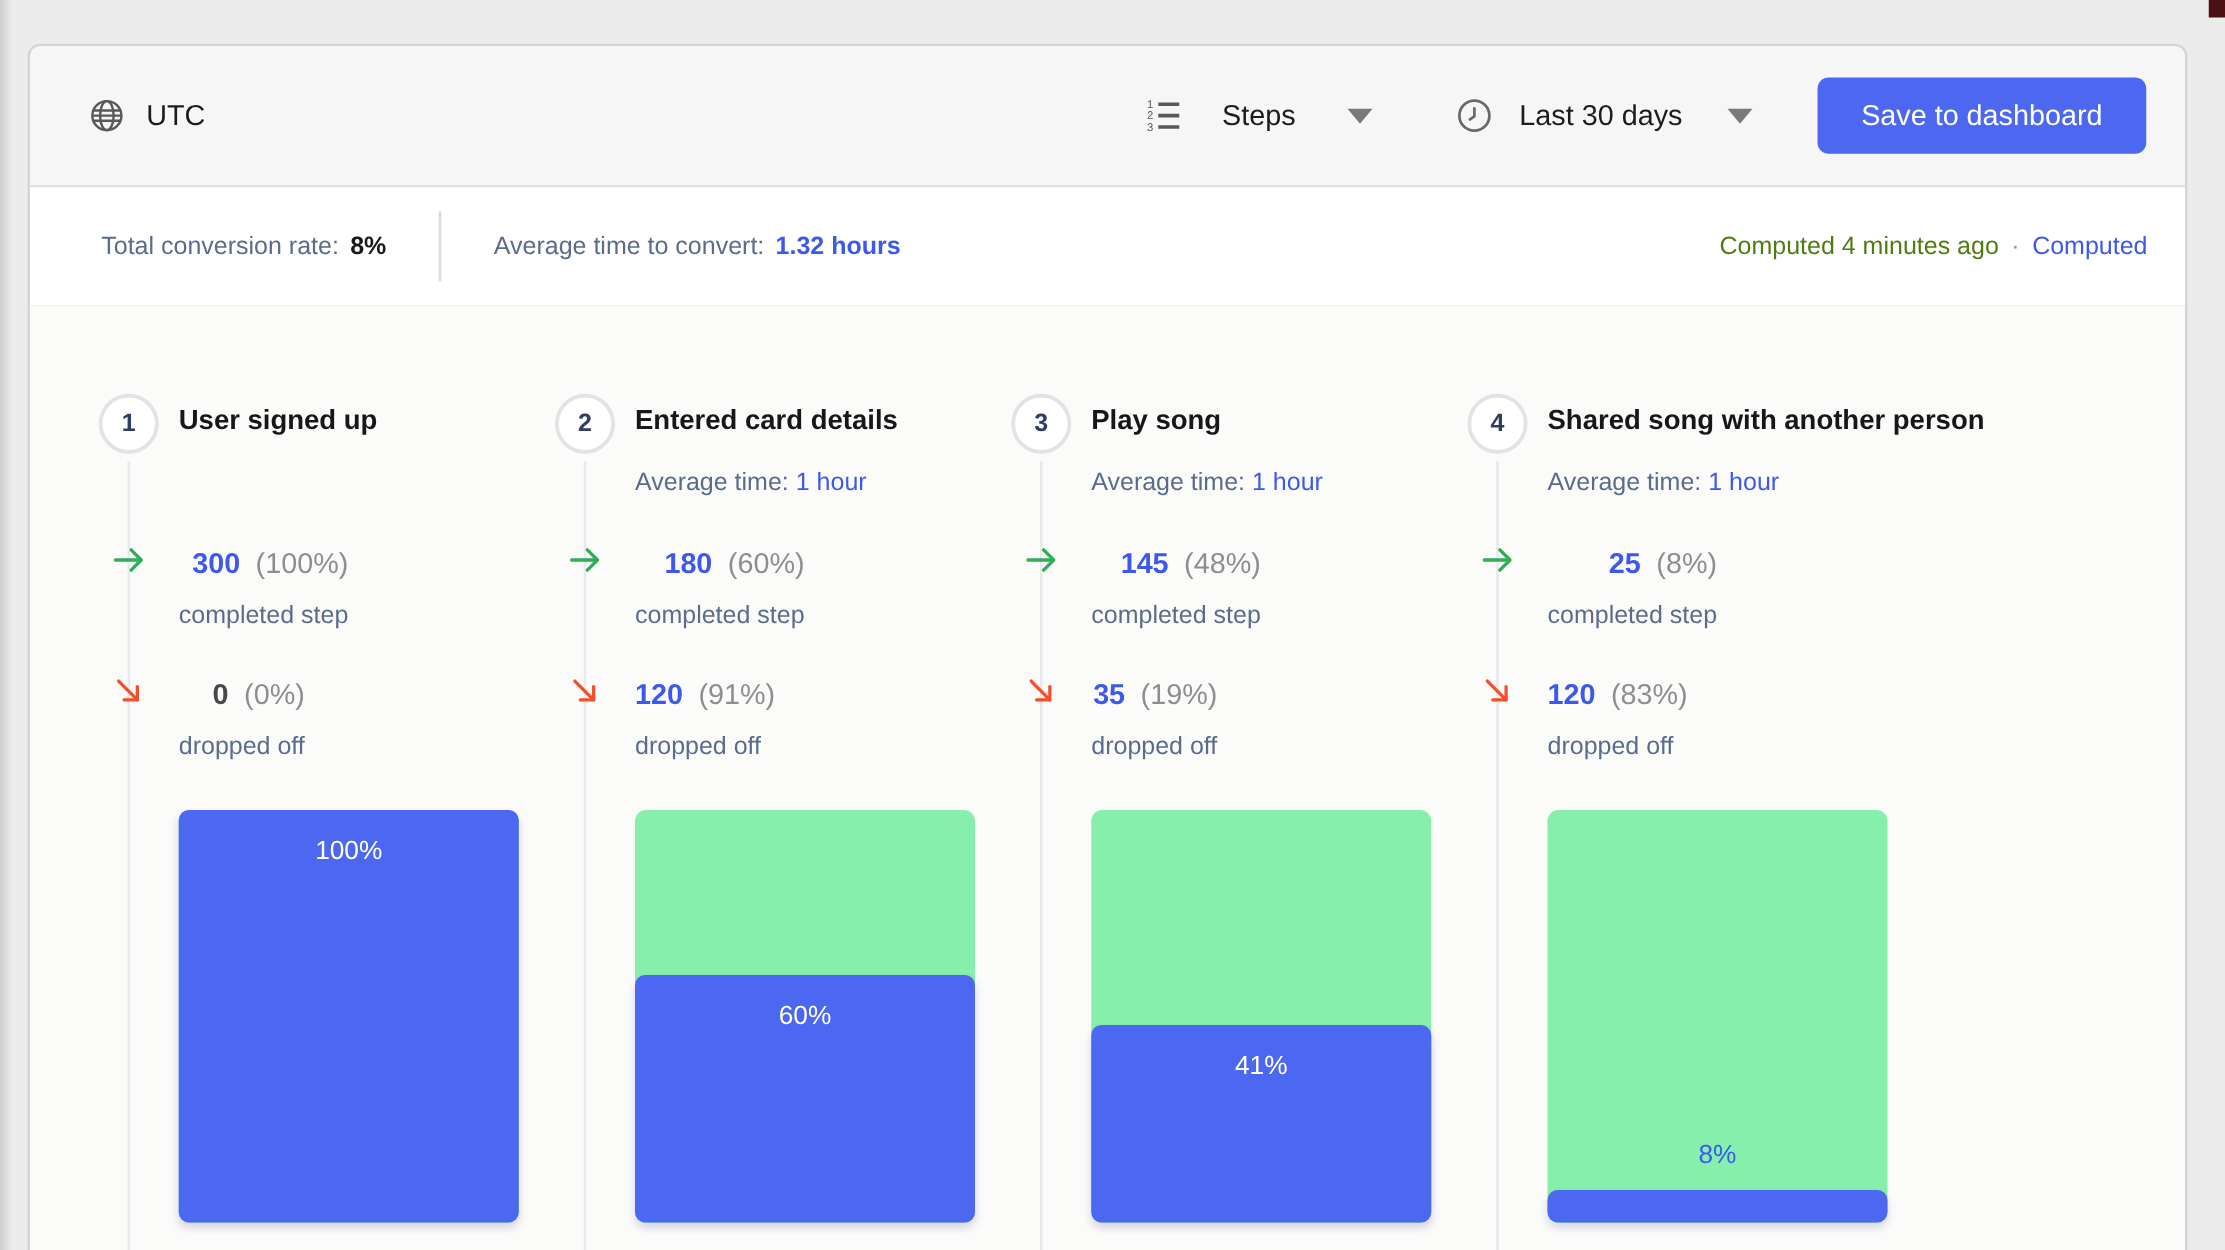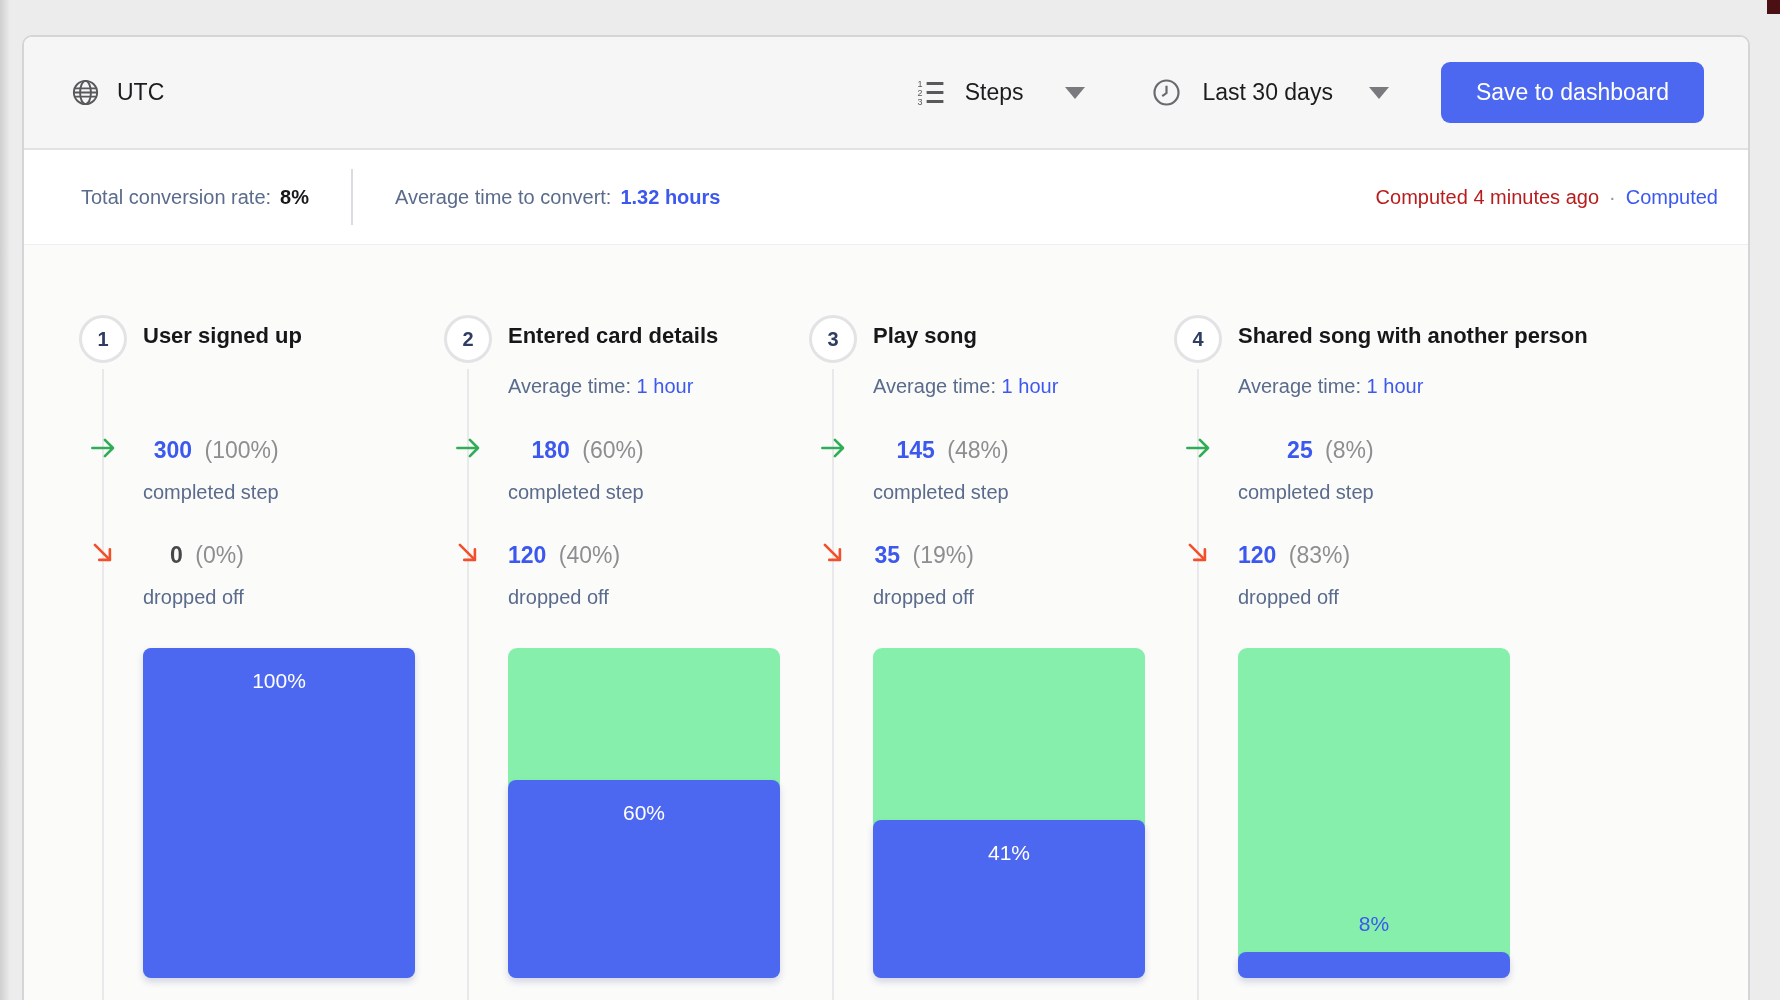--- a/index.html
+++ b/index.html
@@ -16,48 +16,48 @@
   
   .card{
     position:absolute;left:22px;top:35px;width:1728px;bottom:-18px;
     background:#fbfbfa;border:2px solid #d5d5d7;border-radius:10px;
     box-sizing:border-box;display:flex;flex-direction:column;overflow:hidden;z-index:1;
   }
 
   
   .toolbar{
     height:113px;flex:none;background:#f6f6f7;border-bottom:2px solid #e2e2e4;
-    display:flex;align-items:center;padding:0 44px 0 46px;box-sizing:border-box;
+    display:flex;align-items:center;padding:0 31px 0 46px;box-sizing:border-box;
   }
   .tz-group{display:flex;align-items:center;gap:16px;cursor:default;}
   .toolbar-text{font-size:23px;color:#1c1c1e;}
   .icon{flex:none;display:block;}
   .spacer{flex:1;}
   .selector{display:flex;align-items:center;}
   .caret{width:0;height:0;border-left:10px solid transparent;border-right:10px solid transparent;
     border-top:12px solid #7a7a7e;margin-left:42px;}
-  .steps-selector .toolbar-text{margin-left:19px;}
+  .steps-selector .toolbar-text{margin-left:32px;}
   .date-selector{margin-left:66px;}
   .date-selector .toolbar-text{margin-left:20px;}
   .date-selector .caret{margin-left:36px;}
   .save-btn{
     margin-left:52px;background:#4d68f0;color:#ffffff;border:none;border-radius:9px;
     font-size:23px;font-family:inherit;padding:0 35px;height:61px;line-height:61px;cursor:pointer;
   }
 
   
   .stats-row{
     height:95px;flex:none;background:#ffffff;border-bottom:1px solid #efeff0;
     display:flex;align-items:center;padding:0 30px 0 57px;box-sizing:border-box;font-size:20px;
   }
   .stat-label{color:#5a6b8c;}
   .stat-strong{color:#18181b;font-weight:bold;margin-left:9px;}
   .stat-blue{color:#3c58ee;font-weight:bold;margin-left:9px;}
   .v-divider{width:2px;height:56px;background:#d9dce1;margin:0 42px;flex:none;}
-  .computed{margin-left:auto;color:#b91c1c;}
+  .computed{margin-left:auto;color:#4d7c0f;}
   .dot-sep{color:#8a94a8;margin:0 10px;}
   .refresh-link{color:#3c58ee;cursor:pointer;}
 
   
   .funnel{flex:1;position:relative;background:#fbfbfa;}
   .step-col{position:absolute;top:0;bottom:0;width:365px;}
   .rail{position:absolute;left:23px;top:124px;bottom:0;width:2px;background:#e9e9eb;}
   .step-circle{
     position:absolute;left:0;top:70px;width:48px;height:48px;box-sizing:border-box;
     border:3px solid #e3e3e5;border-radius:50%;background:#ffffff;
@@ -211,21 +211,21 @@
       <div class="stat-sub">completed step</div>
     </div>
 
     <svg class="arrow-icon arrow-dropped" viewBox="0 0 24 24" fill="none" stroke="#f2502c" stroke-width="2.1" stroke-linecap="round" stroke-linejoin="round">
       <path d="M5.5 5.5 L17.5 17.5"></path>
           <path d="M17.5 9 V17.5 H9"></path>
     </svg>
     <div class="stat-block stat-dropped">
       <div class="stat-line">
         <span class="stat-count">120</span>
-        <span class="stat-pct">(40%)</span>
+        <span class="stat-pct">(91%)</span>
       </div>
       <div class="stat-sub">dropped off</div>
     </div>
 
     <div class="bar">
       <div class="bar-fill" style="height: 60%;">
         <div class="bar-label-inside">60%</div>
       </div>
 
     </div>

